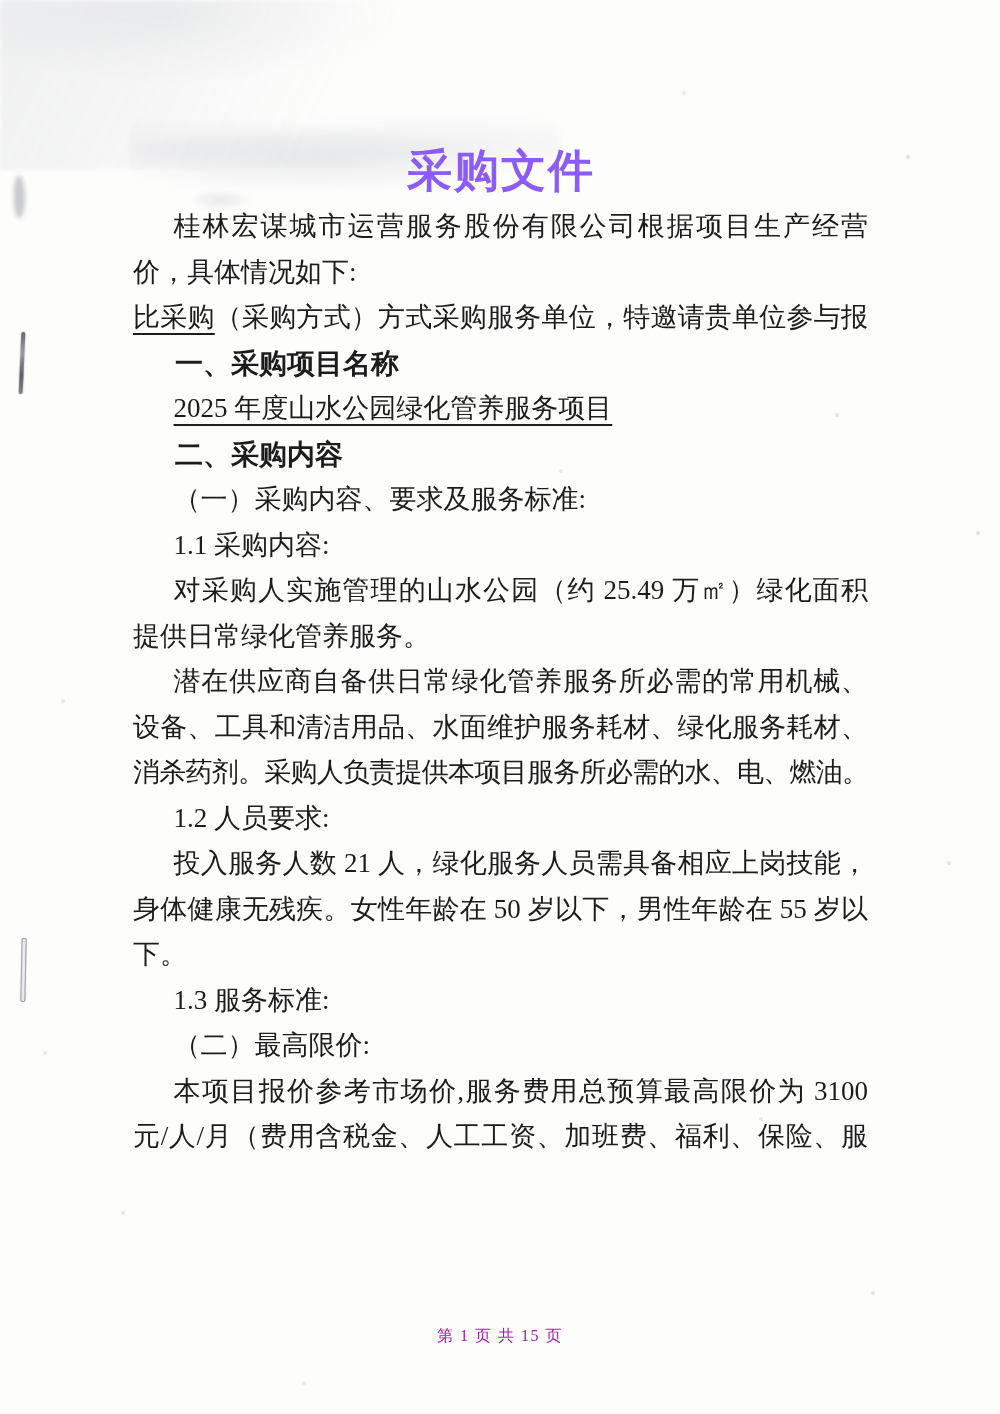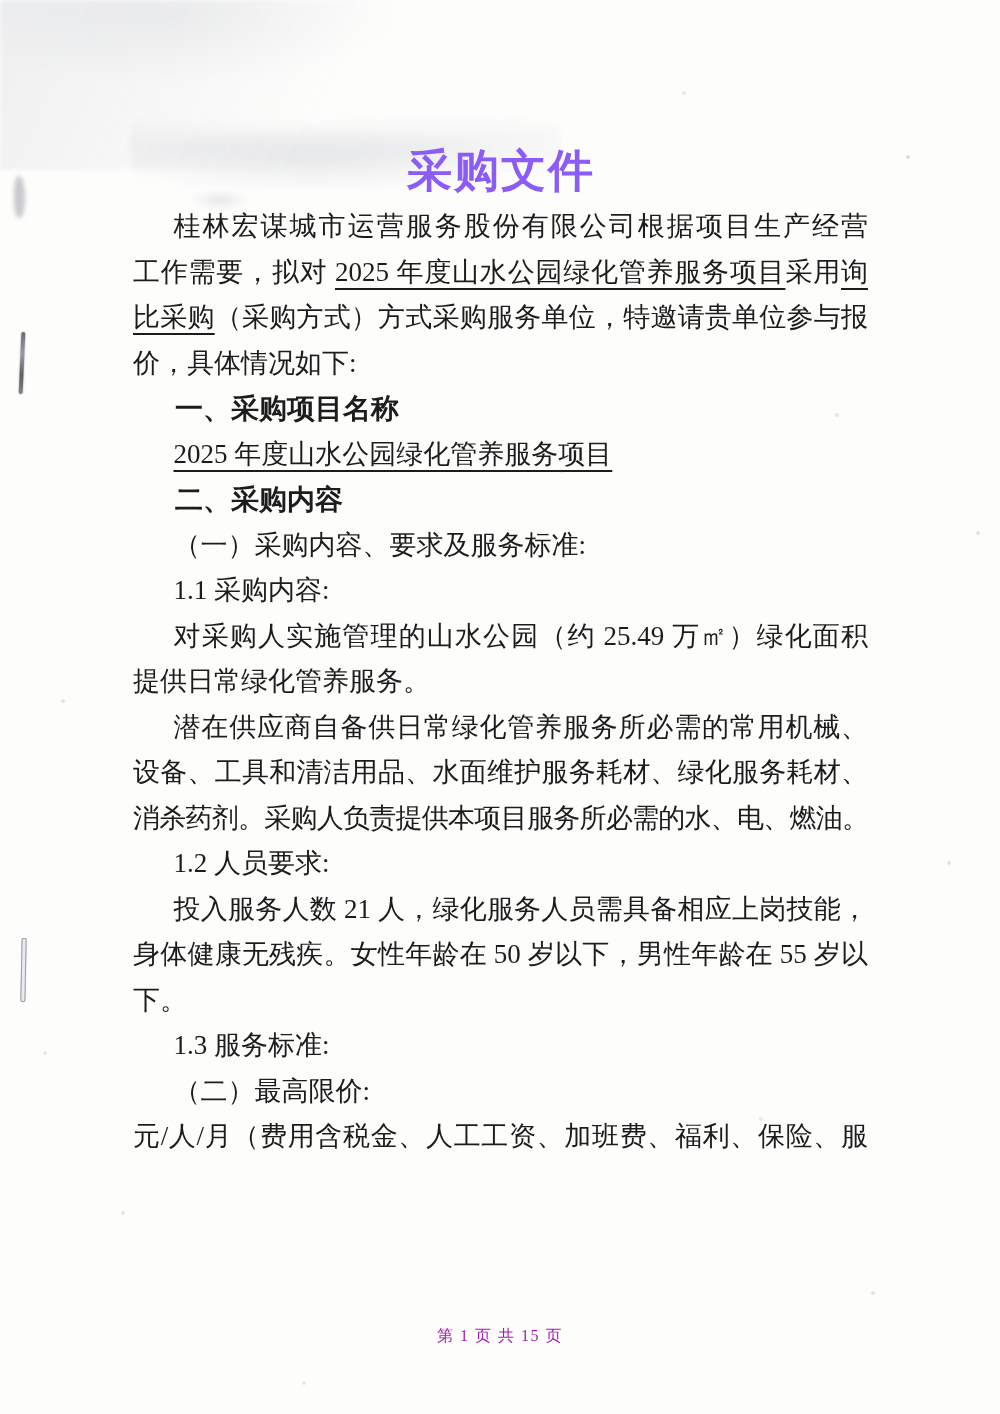--- a/index.html
+++ b/index.html
@@ -126,36 +126,36 @@
   <div class="ghost-smudge2"></div>
   <div class="smudge-hook"></div>
   <div class="staple-a"></div>
   <div class="staple-b"></div>
   <div class="specks"></div>
 
   <h1 class="title">采购文件</h1>
 
   <div class="doc-body">
       <div class="line fill indent"><span>桂林宏谋城市运营服务股份有限公司根据项目生产经营</span></div>
-      <div class="line fill"><span>工作需要，拟对 </span><span class="u">2025 年度山水公园绿化管养服务项目</span><span>采用</span><span class="u">询</span></div>
+      <div class="line"><span>价，具体情况如下:</span></div>
       <div class="line fill"><span class="u">比采购</span><span>（采购方式）方式采购服务单位，特邀请贵单位参与报</span></div>
-      <div class="line"><span>价，具体情况如下:</span></div>
       <div class="line indent heading"><span>一、采购项目名称</span></div>
       <div class="line indent"><span class="u">2025 年度山水公园绿化管养服务项目</span></div>
       <div class="line indent heading"><span>二、采购内容</span></div>
       <div class="line indent"><span>（一）采购内容、要求及服务标准:</span></div>
       <div class="line indent"><span>1.1 采购内容:</span></div>
       <div class="line fill indent"><span>对采购人实施管理的山水公园（约 25.49 万㎡）绿化面积</span></div>
       <div class="line"><span>提供日常绿化管养服务。</span></div>
       <div class="line fill indent"><span>潜在供应商自备供日常绿化管养服务所必需的常用机械、</span></div>
       <div class="line fill"><span>设备、工具和清洁用品、水面维护服务耗材、绿化服务耗材、</span></div>
       <div class="line fill tight"><span>消杀药剂。采购人负责提供本项目服务所必需的水、电、燃油。</span></div>
       <div class="line indent"><span>1.2 人员要求:</span></div>
       <div class="line fill indent"><span>投入服务人数 21 人，绿化服务人员需具备相应上岗技能，</span></div>
       <div class="line fill"><span>身体健康无残疾。女性年龄在 50 岁以下，男性年龄在 55 岁以</span></div>
       <div class="line"><span>下。</span></div>
       <div class="line indent"><span>1.3 服务标准:</span></div>
       <div class="line indent"><span>（二）最高限价:</span></div>
+      <div class="line fill indent"><span>本项目报价参考市场价,服务费用总预算最高限价为 3100</span></div>
       <div class="line fill"><span>元/人/月（费用含税金、人工工资、加班费、福利、保险、服</span></div>
     </div>
 
   <div class="footer">第 1 页 共 15 页</div>
 </div>
 
 </body></html>

